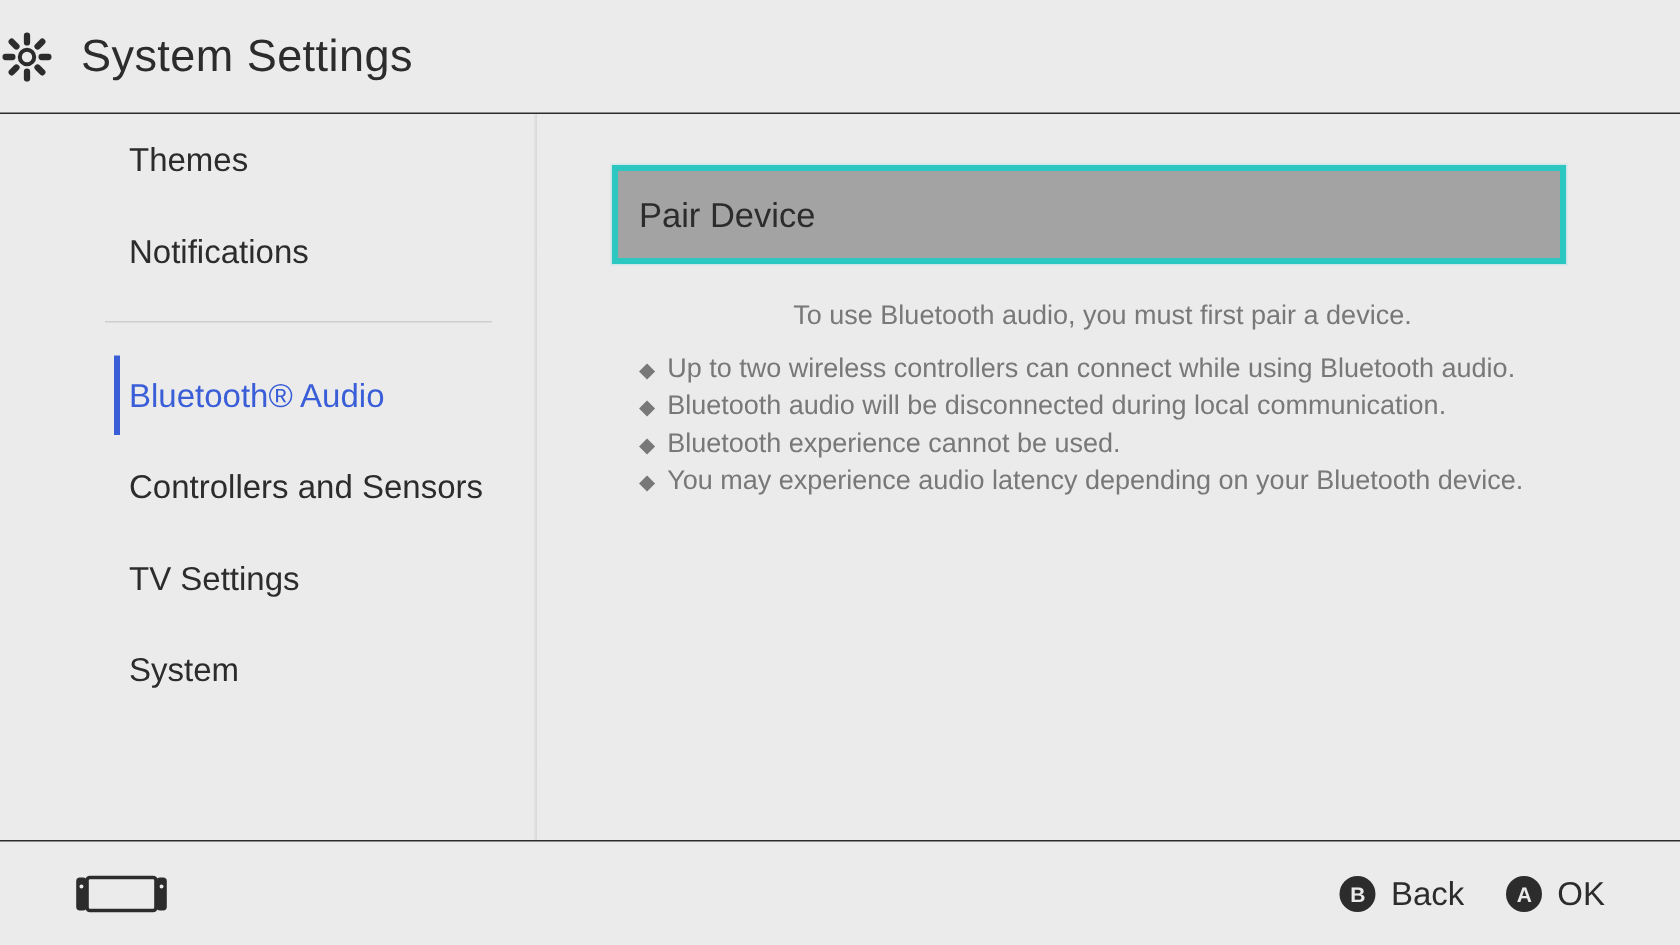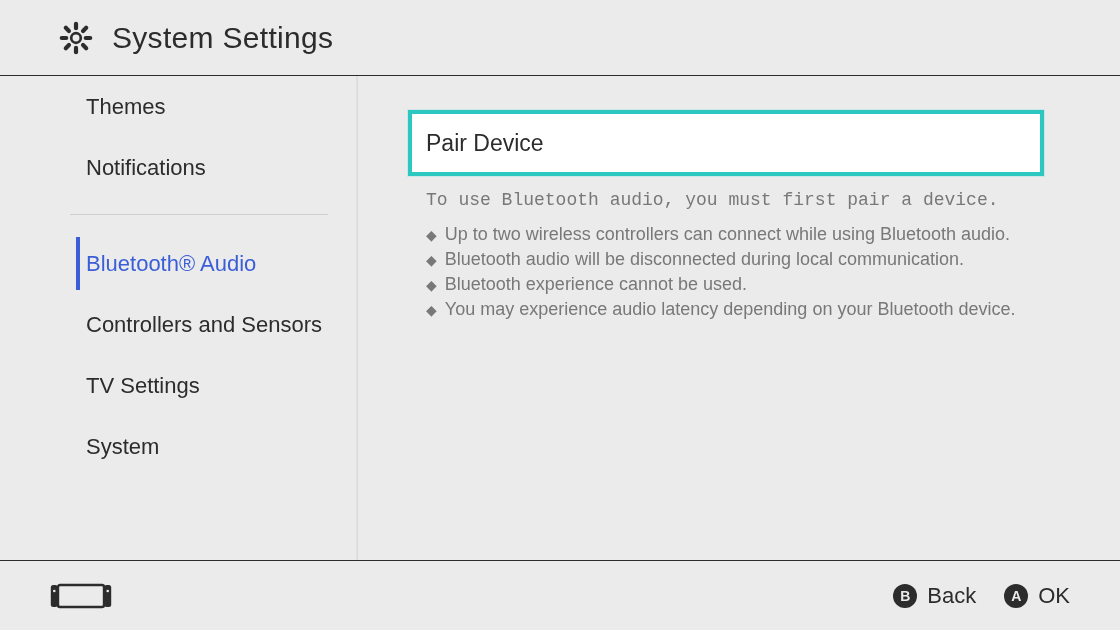--- a/index.html
+++ b/index.html
@@ -9,41 +9,41 @@
       background: #ebebeb;
       font-family: -apple-system, BlinkMacSystemFont, "Segoe UI", Arial, sans-serif;
       overflow: hidden;
       display: flex;
       flex-direction: column;
     }
     .header {
       display: flex;
       align-items: center;
       height: 76px;
-      padding-left: 58px;
       border-bottom: 1px solid #2c2c2c;
     }
     .gear-icon {
       width: 36px;
       height: 36px;
       margin-right: 18px;
       display: flex;
       align-items: center;
       justify-content: center;
     }
     .header-title {
       font-size: 30px;
       font-weight: 400;
       color: #2c2c2c;
       letter-spacing: 0.3px;
     }
     .main {
       flex: 1;
       display: flex;
       overflow: hidden;
+      text-align: center;
     }
     .sidebar {
       width: 358px;
       padding-top: 0;
       position: relative;
     }
     .sidebar::after {
       content: '';
       position: absolute;
       right: 0;
@@ -79,35 +79,34 @@
       background: #cfcfcf;
       margin: 16px 30px 18px 70px;
     }
     .content {
       flex: 1;
       padding: 34px 76px 0 50px;
     }
     .pair-button {
       height: 66px;
       border: 4px solid #2bc7c0;
-      background: #ffffff;
+      background: #a3a3a3;
       display: flex;
       align-items: center;
       padding-left: 14px;
       font-size: 23px;
       color: #2c2c2c;
       cursor: pointer;
       box-shadow: 0 0 0 1px rgba(43,199,192,0.15);
     }
     .instruction {
-      margin-top: 14px;
+      margin-top: 24px;
       padding-left: 18px;
       font-size: 18px;
       color: #787878;
-      font-family: Liberation Mono, monospace;
     }
     .bullets {
       margin-top: 14px;
       padding-left: 18px;
     }
     .bullet-item {
       font-size: 18px;
       color: #787878;
       margin-bottom: 3px;
       display: flex;

